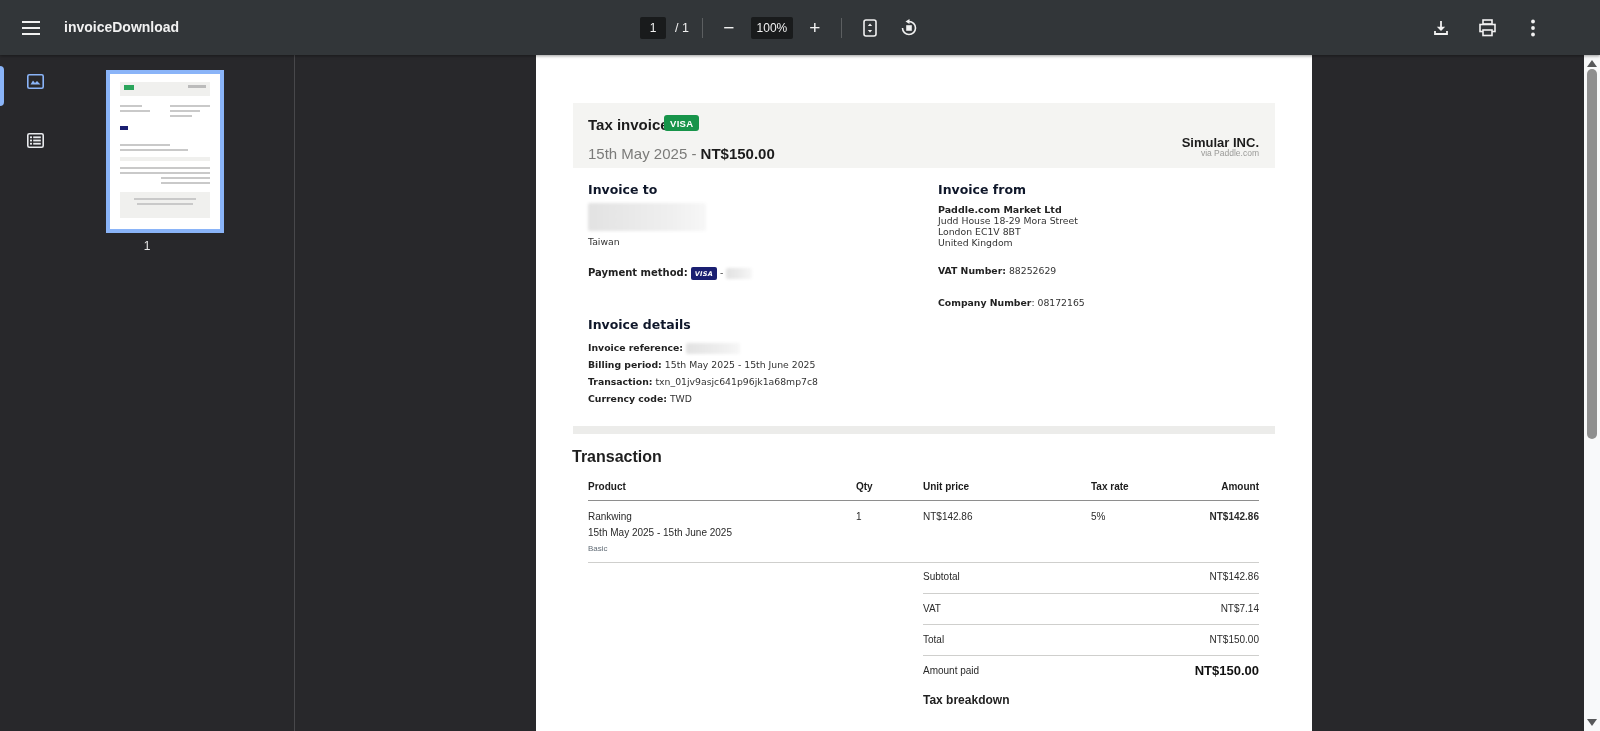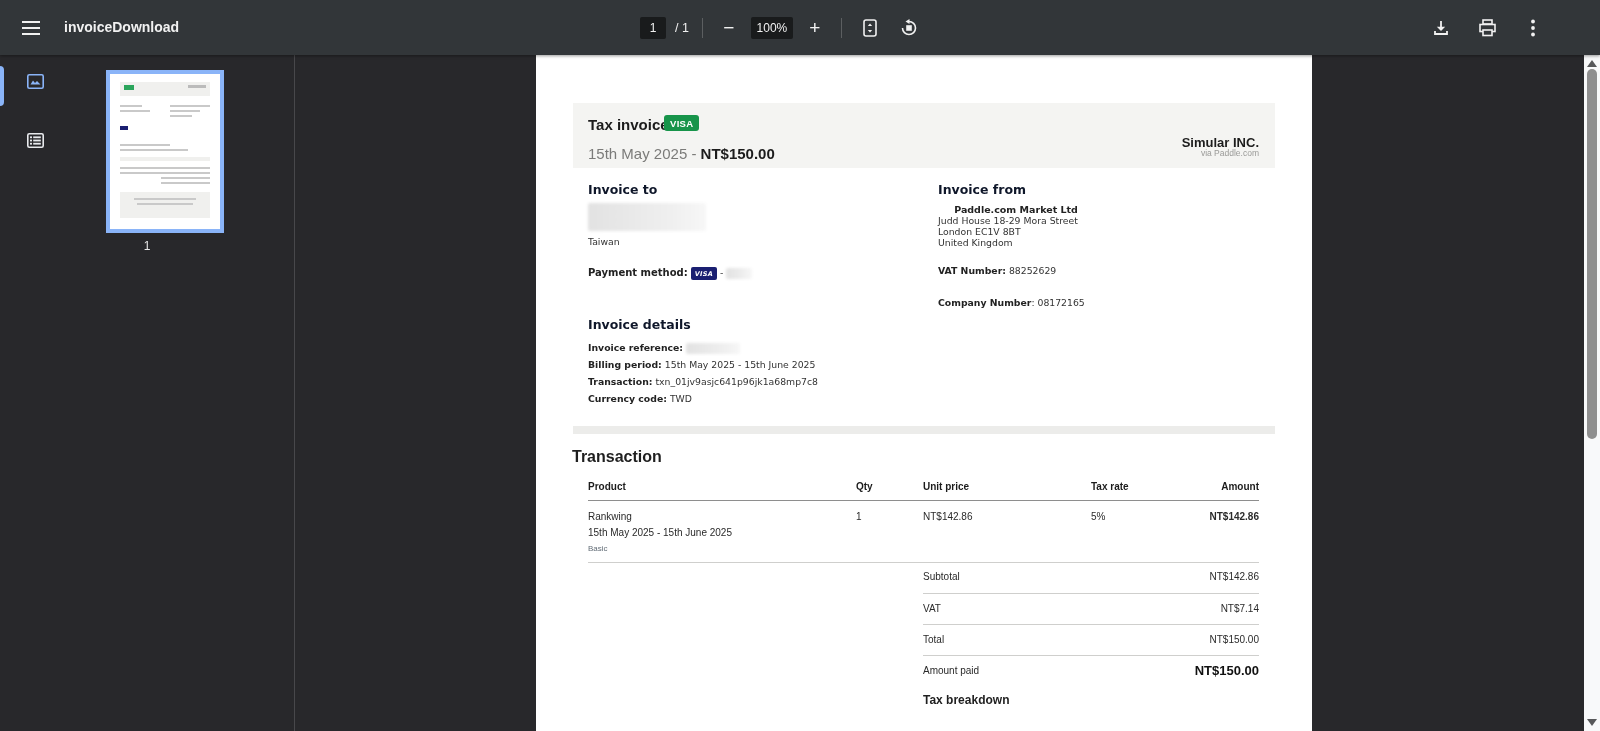--- a/index.html
+++ b/index.html
@@ -77,21 +77,21 @@
   .paid-badge { left:128px; top:60px; background:#17944a; color:#fff; font-size:9.5px;
                 font-weight:bold; padding:3px 6px 2px; border-radius:3px; letter-spacing:.3px; }
   .date-line { left:52px; top:90px; font-size:15px; color:#7b7b79; }
   .date-line b { color:#1c1c1c; }
   .seller { right:53px; top:80px; font-size:13px; font-weight:bold; color:#1c1c1c; }
   .via { right:53px; top:93px; font-size:8.5px; color:#9a9a98; }
 
   .vsec { font-family:"DejaVu Sans", sans-serif; }
   .sec-h { font-size:12.5px; font-weight:bold; color:#0f172a; }
   .small { font-size:9.3px; color:#333; }
-  .lbl { font-weight:bold; color:#222;text-align:right; }
+  .lbl { font-weight:bold; color:#222; }
 
   .blur-box { background:linear-gradient(90deg,#e2e2e2,#efefef 70%,#f7f7f7);
               border-radius:2px; filter:blur(1.5px); display:inline-block; }
   .visa-badge { display:inline-block; background:#1a1f71; color:#fff; font-size:6.5px;
                 font-weight:bold; font-style:italic; padding:3px 4px 2px; border-radius:2px;
                 vertical-align:middle; letter-spacing:.3px; }
 
   .band { left:37px; top:371px; width:702px; height:8px; background:#ececea; }
   .tx-h { left:36px; top:393px; font-size:16px; font-weight:bold; }
   .th { font-size:10px; font-weight:bold; color:#1c1c1c;text-align:right; }

